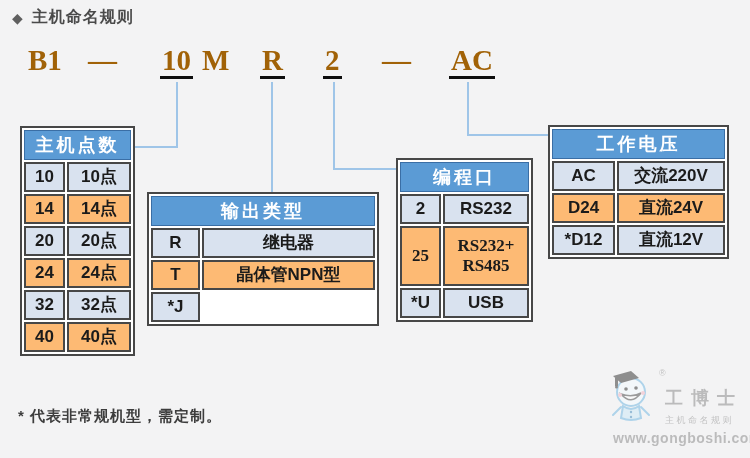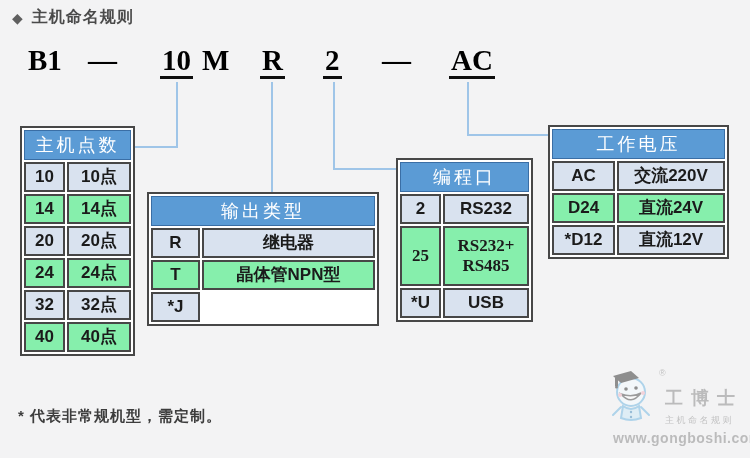--- a/index.html
+++ b/index.html
@@ -6,39 +6,39 @@
   .stage{
     position:relative;width:750px;height:458px;background:#f3f3f4;
     font-family:"Liberation Sans","DejaVu Sans",sans-serif;overflow:hidden;
   }
   
   .page-head{position:absolute;left:12px;top:7px;display:flex;align-items:center;gap:9px;}
   .diamond{color:#5f5f5f;font-size:14px;line-height:1;}
   .page-title{font-size:16px;font-weight:bold;color:#4a4a4a;letter-spacing:1px;}
   
   .code-seg{position:absolute;top:44px;font-family:"Liberation Serif","DejaVu Serif",serif;
-    font-size:29px;font-weight:bold;color:#000000;line-height:32px;}
+    font-size:29px;font-weight:bold;color:#a16207;line-height:32px;}
   .code-seg.u{border-bottom:3px solid #0d0d0d;padding:0 2px 0;}
   
   .vline,.hline{position:absolute;background:#9fc5e8;}
   .vline{width:2px;}
   .hline{height:2px;}
   
   .tbl{position:absolute;background:#ffffff;border:2px solid #474747;padding:2px;
     display:flex;flex-direction:column;gap:2px;box-sizing:border-box;}
-  .tbl-head{background:#5b9bd5;border:1px solid #3a6ea5;color:#ffffff;font-weight:normal;
+  .tbl-head{background:#5b9bd5;border:1px solid #3a6ea5;color:#ffffff;font-weight:bold;
     font-size:18px;letter-spacing:3px;height:30px;display:flex;align-items:center;justify-content:center;box-sizing:border-box;}
   .tbl-row{display:flex;gap:2px;height:30px;}
   .tbl-row.tall{height:60px;font-family:Liberation Serif, serif;}
   .cell{border:2px solid #474747;display:flex;align-items:center;justify-content:center;
     font-size:17px;font-weight:600;color:#1b1b1b;box-sizing:border-box;text-align:center;white-space:pre-line;line-height:1.15;}
   .tbl-row .c1{flex:0 0 auto;}
   .tbl-row .c2{flex:1 1 auto;}
   .tbl-row.stripe-a .cell{background:#d9e2ef;}
-  .tbl-row.stripe-b .cell{background:#86efac;}
+  .tbl-row.stripe-b .cell{background:#fdba74;}
   .tbl-points{left:20px;top:126px;width:115px;}
   .tbl-points .c1{width:41px;}
   .tbl-output{left:147px;top:192px;width:232px;}
   .tbl-output .c1{width:49px;}
   .tbl-port{left:396px;top:158px;width:137px;}
   .tbl-port .c1{width:41px;}
   .tbl-voltage{left:548px;top:125px;width:181px;}
   .tbl-voltage .c1{width:63px;}
   
   .footnote{position:absolute;left:18px;top:407px;font-size:15px;font-weight:600;color:#3d3d3d;letter-spacing:1px;}

